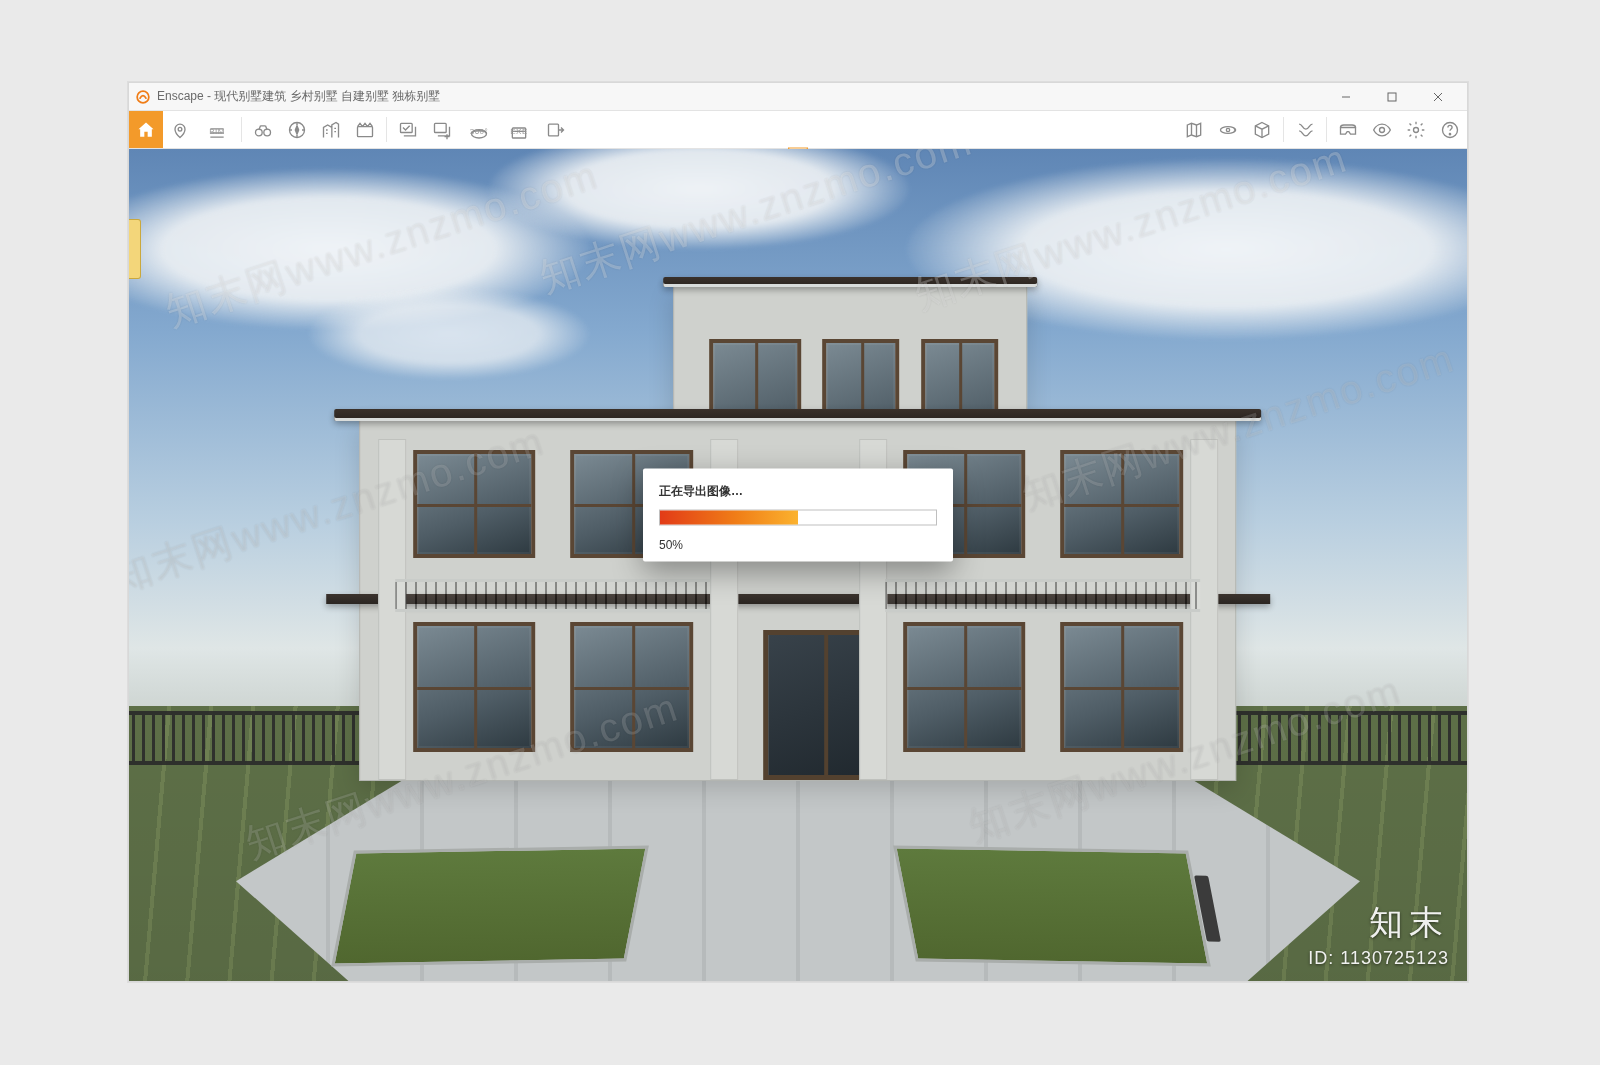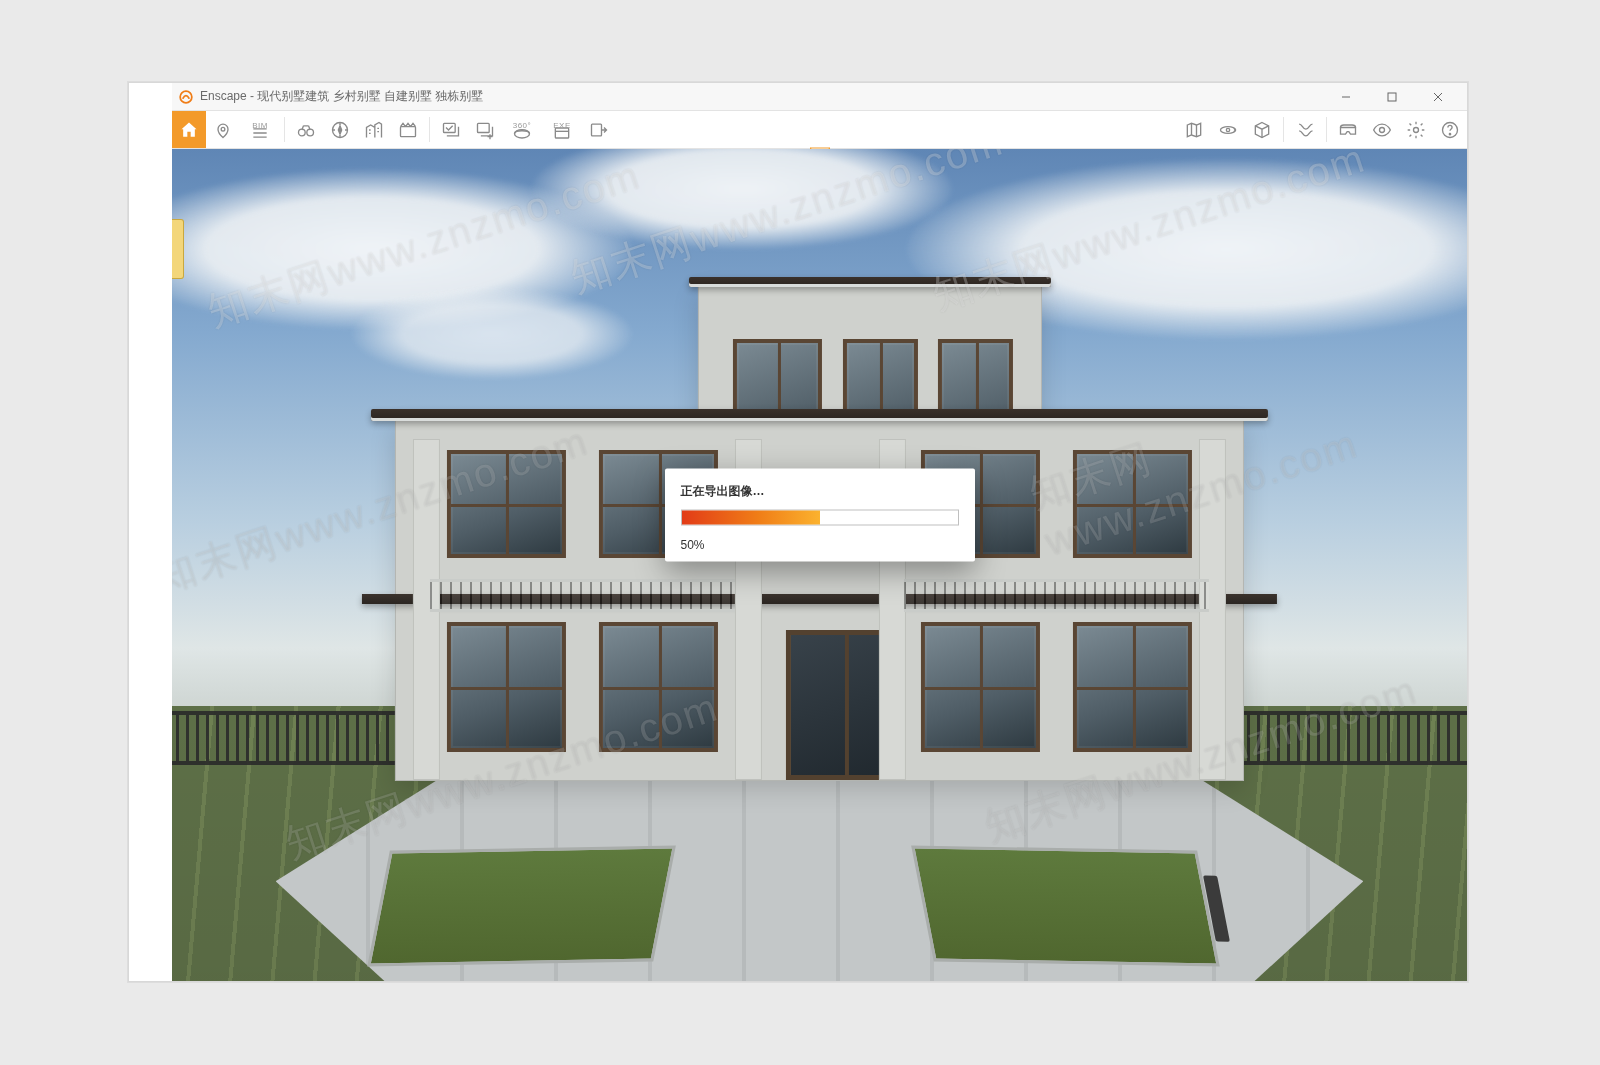--- a/index.html
+++ b/index.html
@@ -7,21 +7,20 @@
   .frame {
     width: 1340px;
     height: 900px;
     margin: 0 auto;
     background: #fff;
     border: 1px solid #d8d8d8;
     position: relative;
     display: flex;
     flex-direction: column;
     box-shadow: 0 0 0 1px #ddd;
-    padding-left: 43px;
   }
   
   .titlebar {
     height: 28px;
     display: flex;
     align-items: center;
     padding: 0 6px 0 6px;
     background: #f7f7f7;
     border-bottom: 1px solid #e3e3e3;
   }
@@ -54,21 +53,21 @@
   .toolbar .group-right { margin-left:auto; }
   .tbtn {
     width:34px;
     display:flex; align-items:center; justify-content:center;
     color:#8a8a8a;
     position:relative;
   }
   .tbtn.wide { width:40px; }
   .tbtn svg { width:20px; height:20px; }
   .tbtn.active { background:#f39a2a; color:#fff; }
-  .tbtn .sub { font-size:8px; position:absolute; top:10px; left:0; right:0; text-align:center; color:#9a9a9a; letter-spacing:0.5px;}
+  .tbtn .sub { font-size:8px; position:absolute; top:16px; left:0; right:0; text-align:center; color:#9a9a9a; letter-spacing:0.5px;}
   .tsep { width:1px; background:#e5e5e5; margin:6px 4px; }
   .center-handle{
     position:absolute; left:50%; top:100%; transform:translate(-50%,-1px);
     width:26px;height:10px;
     display:flex;align-items:flex-start;justify-content:center;
     pointer-events:auto;
   }
   .center-handle svg{ width:22px; height:10px; color:#f08c1a;}
 
   
@@ -436,20 +435,27 @@
     </div>
 
     <div class="wm" style="left:2%; top:8%"><span>知末网</span><span>www.znzmo.com</span></div>
     <div class="wm" style="left:30%; top:4%"><span>知末网</span><span>www.znzmo.com</span></div>
     <div class="wm" style="left:58%; top:6%"><span>知末网</span><span>www.znzmo.com</span></div>
     <div class="wm dark" style="left:-2%; top:40%"><span>知末网</span><span>www.znzmo.com</span></div>
     <div class="wm dark" style="left:66%; top:30%"><span>知末网</span><span>www.znzmo.com</span></div>
     <div class="wm dark" style="left:8%; top:72%"><span>知末网</span><span>www.znzmo.com</span></div>
     <div class="wm dark" style="left:62%; top:70%"><span>知末网</span><span>www.znzmo.com</span></div>
 
+    <div class="corner-wm">
+      <div class="brand">知末</div>
+      <div class="idline">
+        <span>ID:</span>
+        <span>1130725123</span>
+      </div>
+    </div>
 
     <div class="dialog">
       <div class="dlg-title">正在导出图像…</div>
       <div class="bar-outer">
         <div class="bar-fill" style="width: 50%;"></div>
       </div>
       <div class="pct">50%</div>
     </div>
 
     <div class="dockstub"></div>

